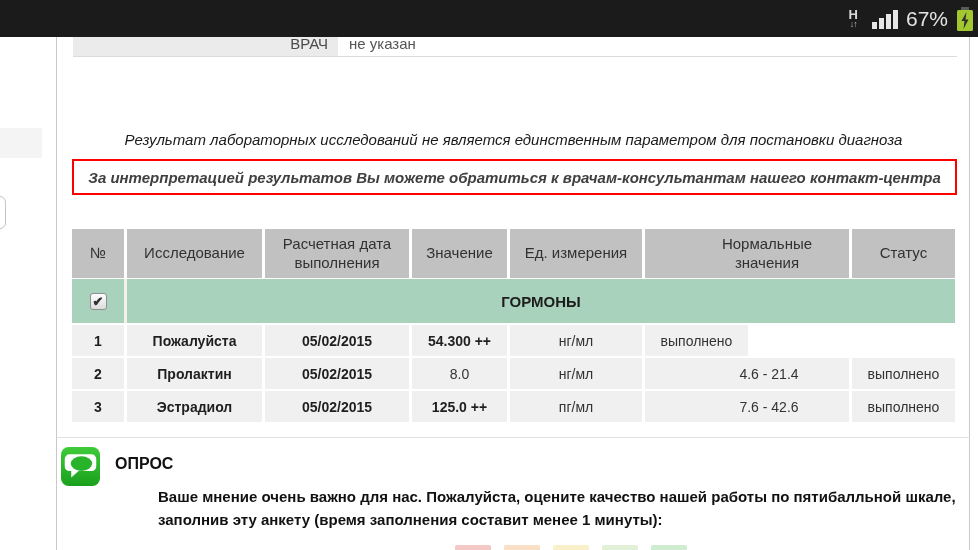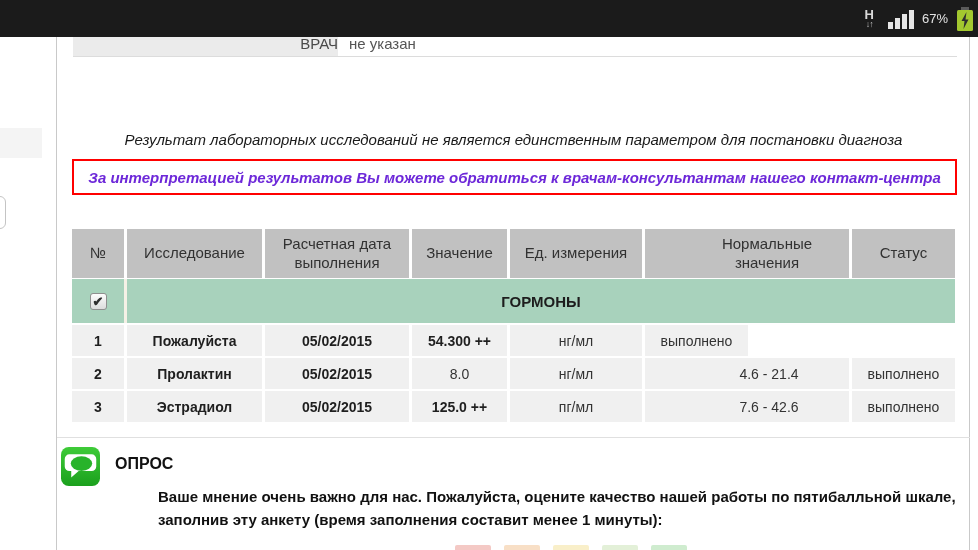--- a/index.html
+++ b/index.html
@@ -7,40 +7,40 @@
   #screen { position:relative; width:978px; height:550px; background:#fff; overflow:hidden; }
 
   
   .statusbar { position:absolute; left:0; top:0; width:978px; height:37px; background:#1b1b1b; }
   .sb-right { position:absolute; right:4px; top:0; height:37px; display:flex; align-items:center; gap:8px; }
   .net-ind { display:flex; flex-direction:column; align-items:center; line-height:1; margin-right:6px; }
   .net-ind .h { color:#d9d9d9; font-size:13px; font-weight:bold; }
   .net-ind .arrows { color:#bdbdbd; font-size:9px; letter-spacing:-1px; margin-top:-1px; }
   .sigbars { display:flex; align-items:flex-end; gap:2px; height:20px; }
   .sigbars span { width:5px; background:#e6e6e6; display:block; }
-  .batt-pct { color:#e3e3e3; font-size:13px; }
+  .batt-pct { color:#e3e3e3; font-size:21px; }
   .clock { color:#ececec; font-size:28px; letter-spacing:0.5px; margin-left:2px; }
 
   
   .page-vline { position:absolute; top:37px; bottom:0; width:1px; background:#c9c9c9; }
   .ghost-rect { position:absolute; left:0; top:128px; width:42px; height:30px; background:#f4f4f4; }
   .side-handle { position:absolute; left:-8px; top:196px; width:14px; height:33px; background:#fff; border:1px solid #c4c4c4; border-radius:6px; }
 
   
   .doctor-row { position:absolute; left:73px; top:37px; width:884px; height:19px; }
-  .doctor-label { position:absolute; left:0; top:0; width:265px; height:19px; background:#ebebeb; color:#4a4a4a; font-size:15px; text-align:right; line-height:14px; }
+  .doctor-label { position:absolute; left:0; top:0; width:265px; height:19px; background:#ebebeb; color:#4a4a4a; font-size:15px; text-align:right; padding-right:10px; line-height:14px; }
   .doctor-value { position:absolute; left:276px; top:0; color:#555; font-size:15px; line-height:14px; }
   .doctor-underline { position:absolute; left:73px; top:56px; width:884px; height:1px; background:#dcdcdc; }
 
   
   .disclaimer { position:absolute; left:57px; top:131px; width:913px; text-align:center; font-style:italic; font-size:15px; color:#1a1a1a; }
 
   
   .notice-box { position:absolute; left:72px; top:159px; width:885px; height:36px; border:2px solid #ff0000; background:#fff; display:flex; align-items:center; justify-content:center; }
-  .notice-box span { color:#6d28d9; font-weight:bold; font-style:italic; font-size:15px; }
+  .notice-box span { color:#404040; font-weight:bold; font-style:italic; font-size:15px; }
 
   
   .rtable { position:absolute; left:72px; top:229px; width:883px; }
   .thead { display:flex; height:49px; }
   .th { background:#c1c1c1; color:#323232; font-size:15px; display:flex; align-items:center; justify-content:center; text-align:center; border-right:3px solid #ffffff; line-height:1.25; padding:0 4px; }
   .th:last-child { border-right:none; }
   .c0{width:55px;} .c1{width:138px;} .c2{width:147px;} .c3{width:98px;} .c4{width:135px;} .c5{width:207px;padding-left:44px;} .c6{width:103px;}
   .group-row { display:flex; height:44px; margin-top:1px; }
   .group-check { width:55px; background:#a8d2bc; border-right:3px solid #f5f1e6; display:flex; align-items:center; justify-content:center; }
   .group-title { flex:1; background:#a8d2bc; display:flex; align-items:center; justify-content:center; font-weight:bold; font-size:15px; color:#1d1d1d; }

